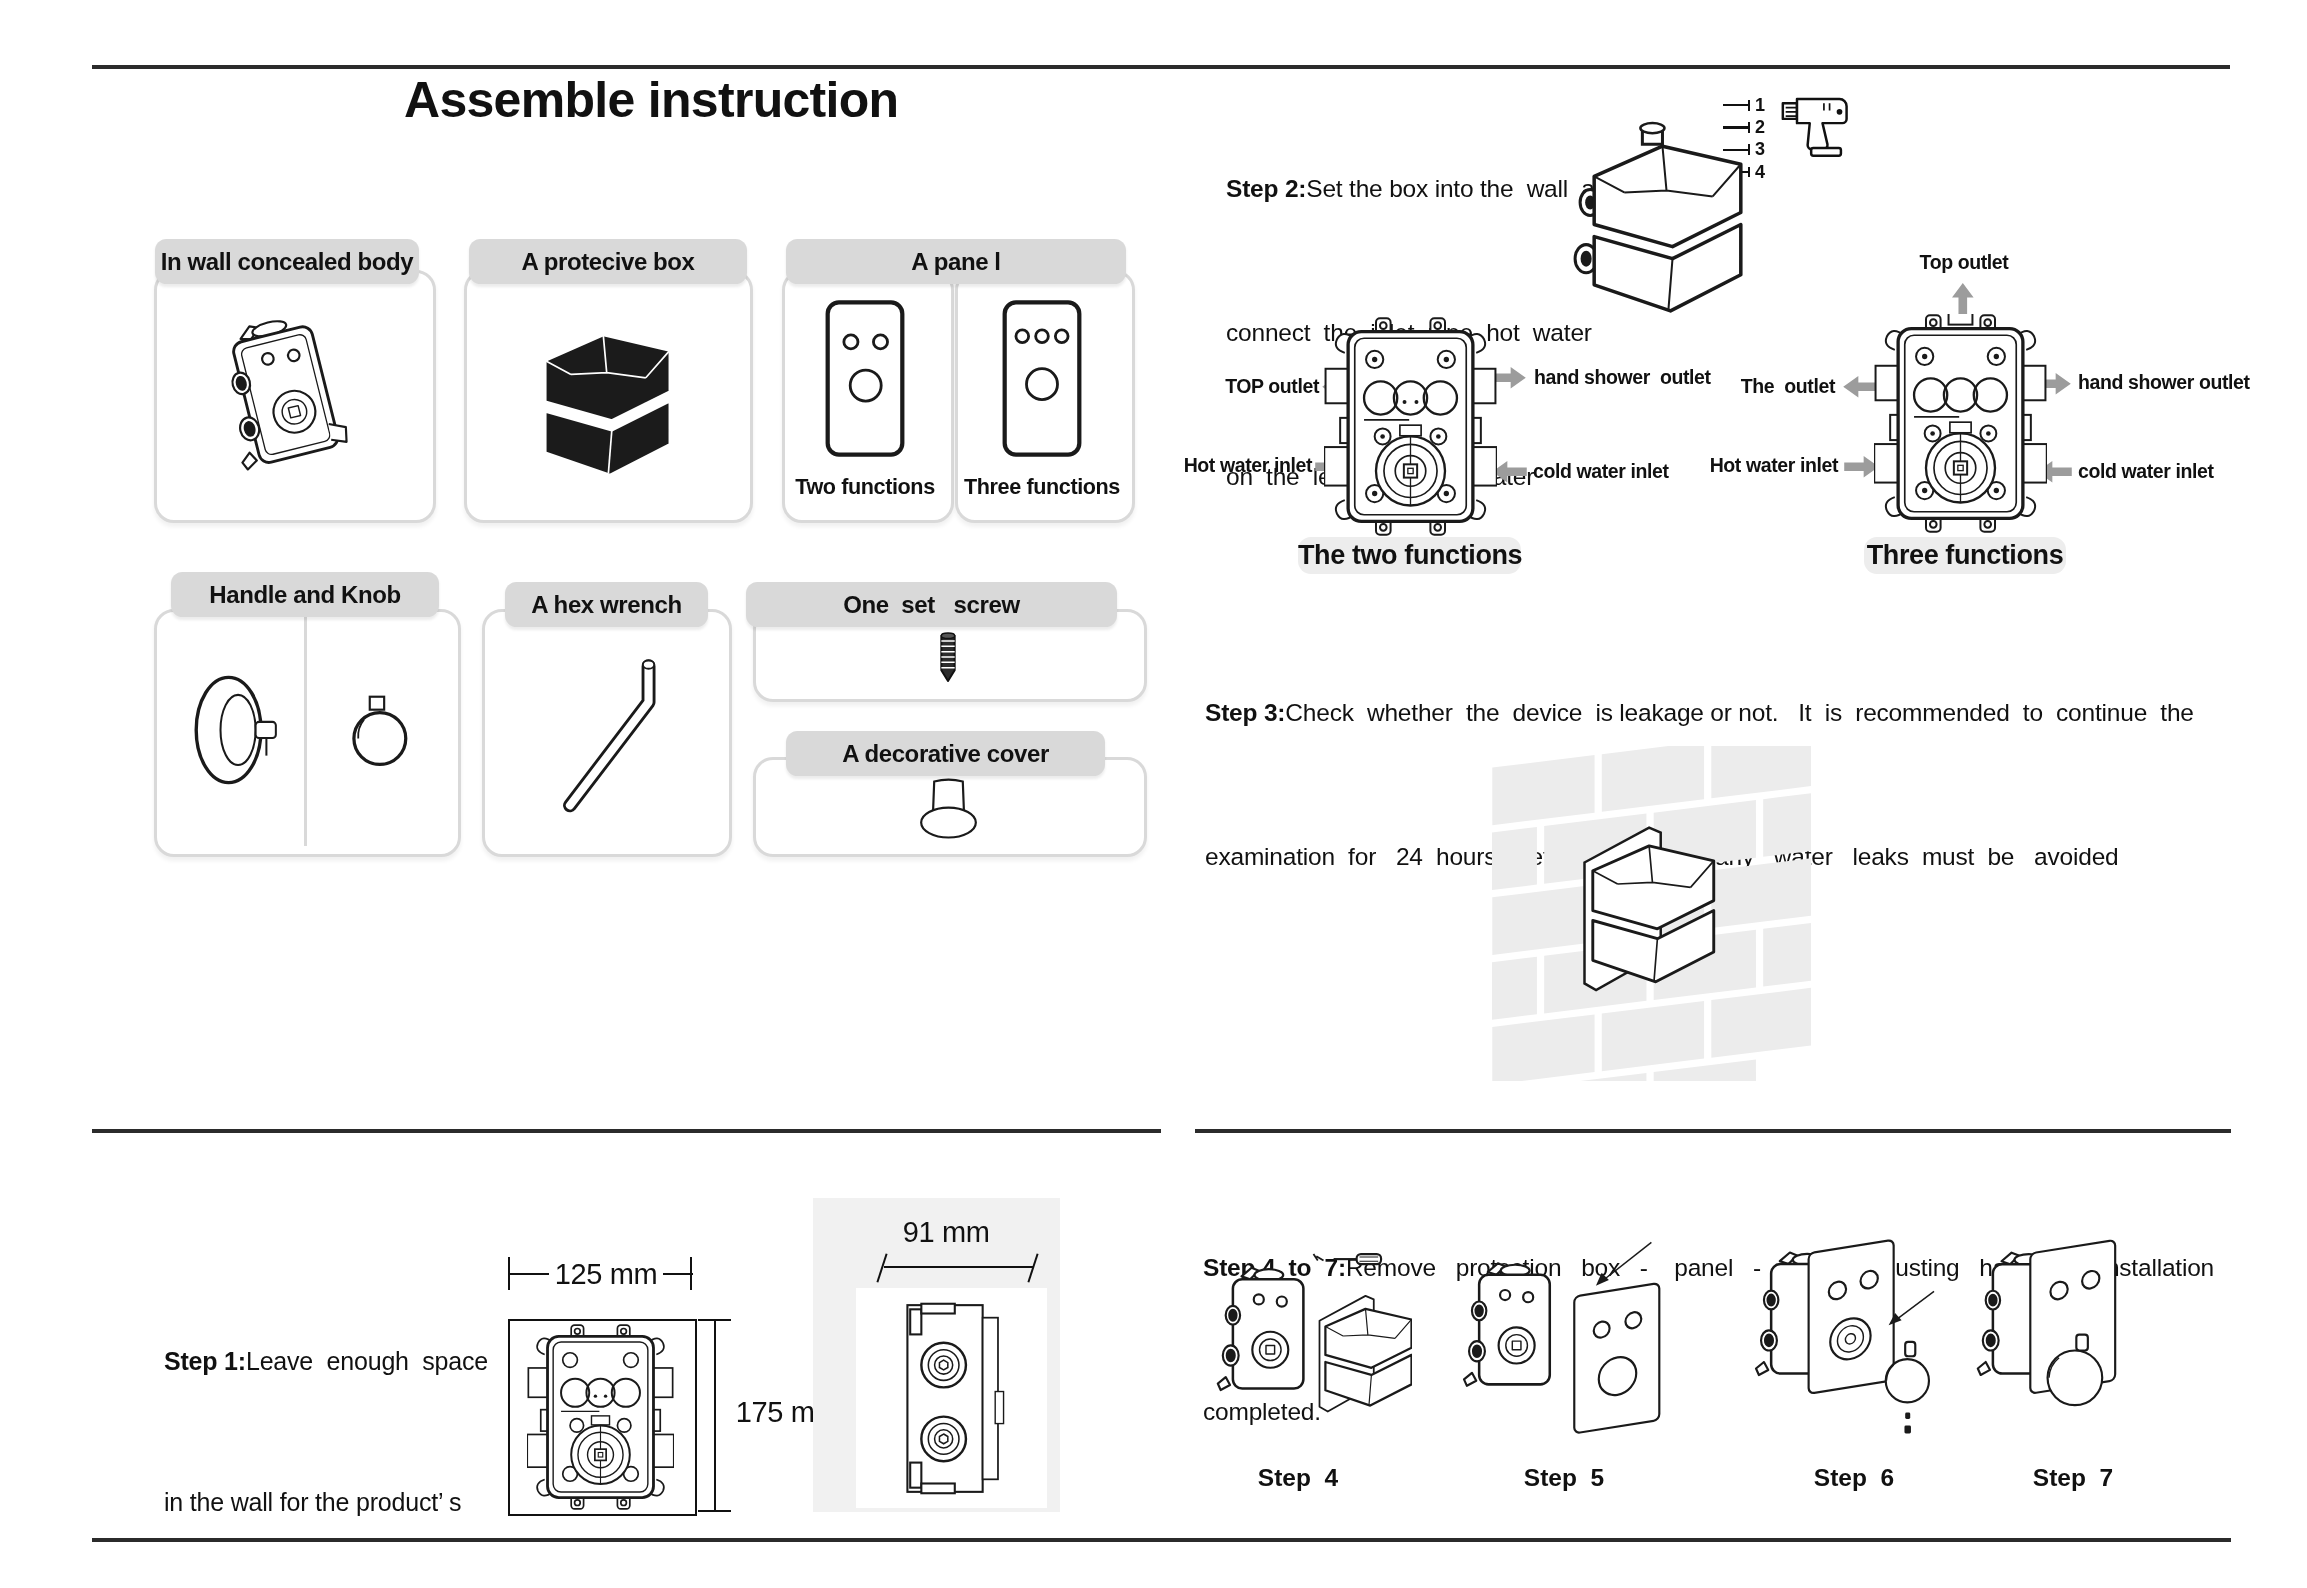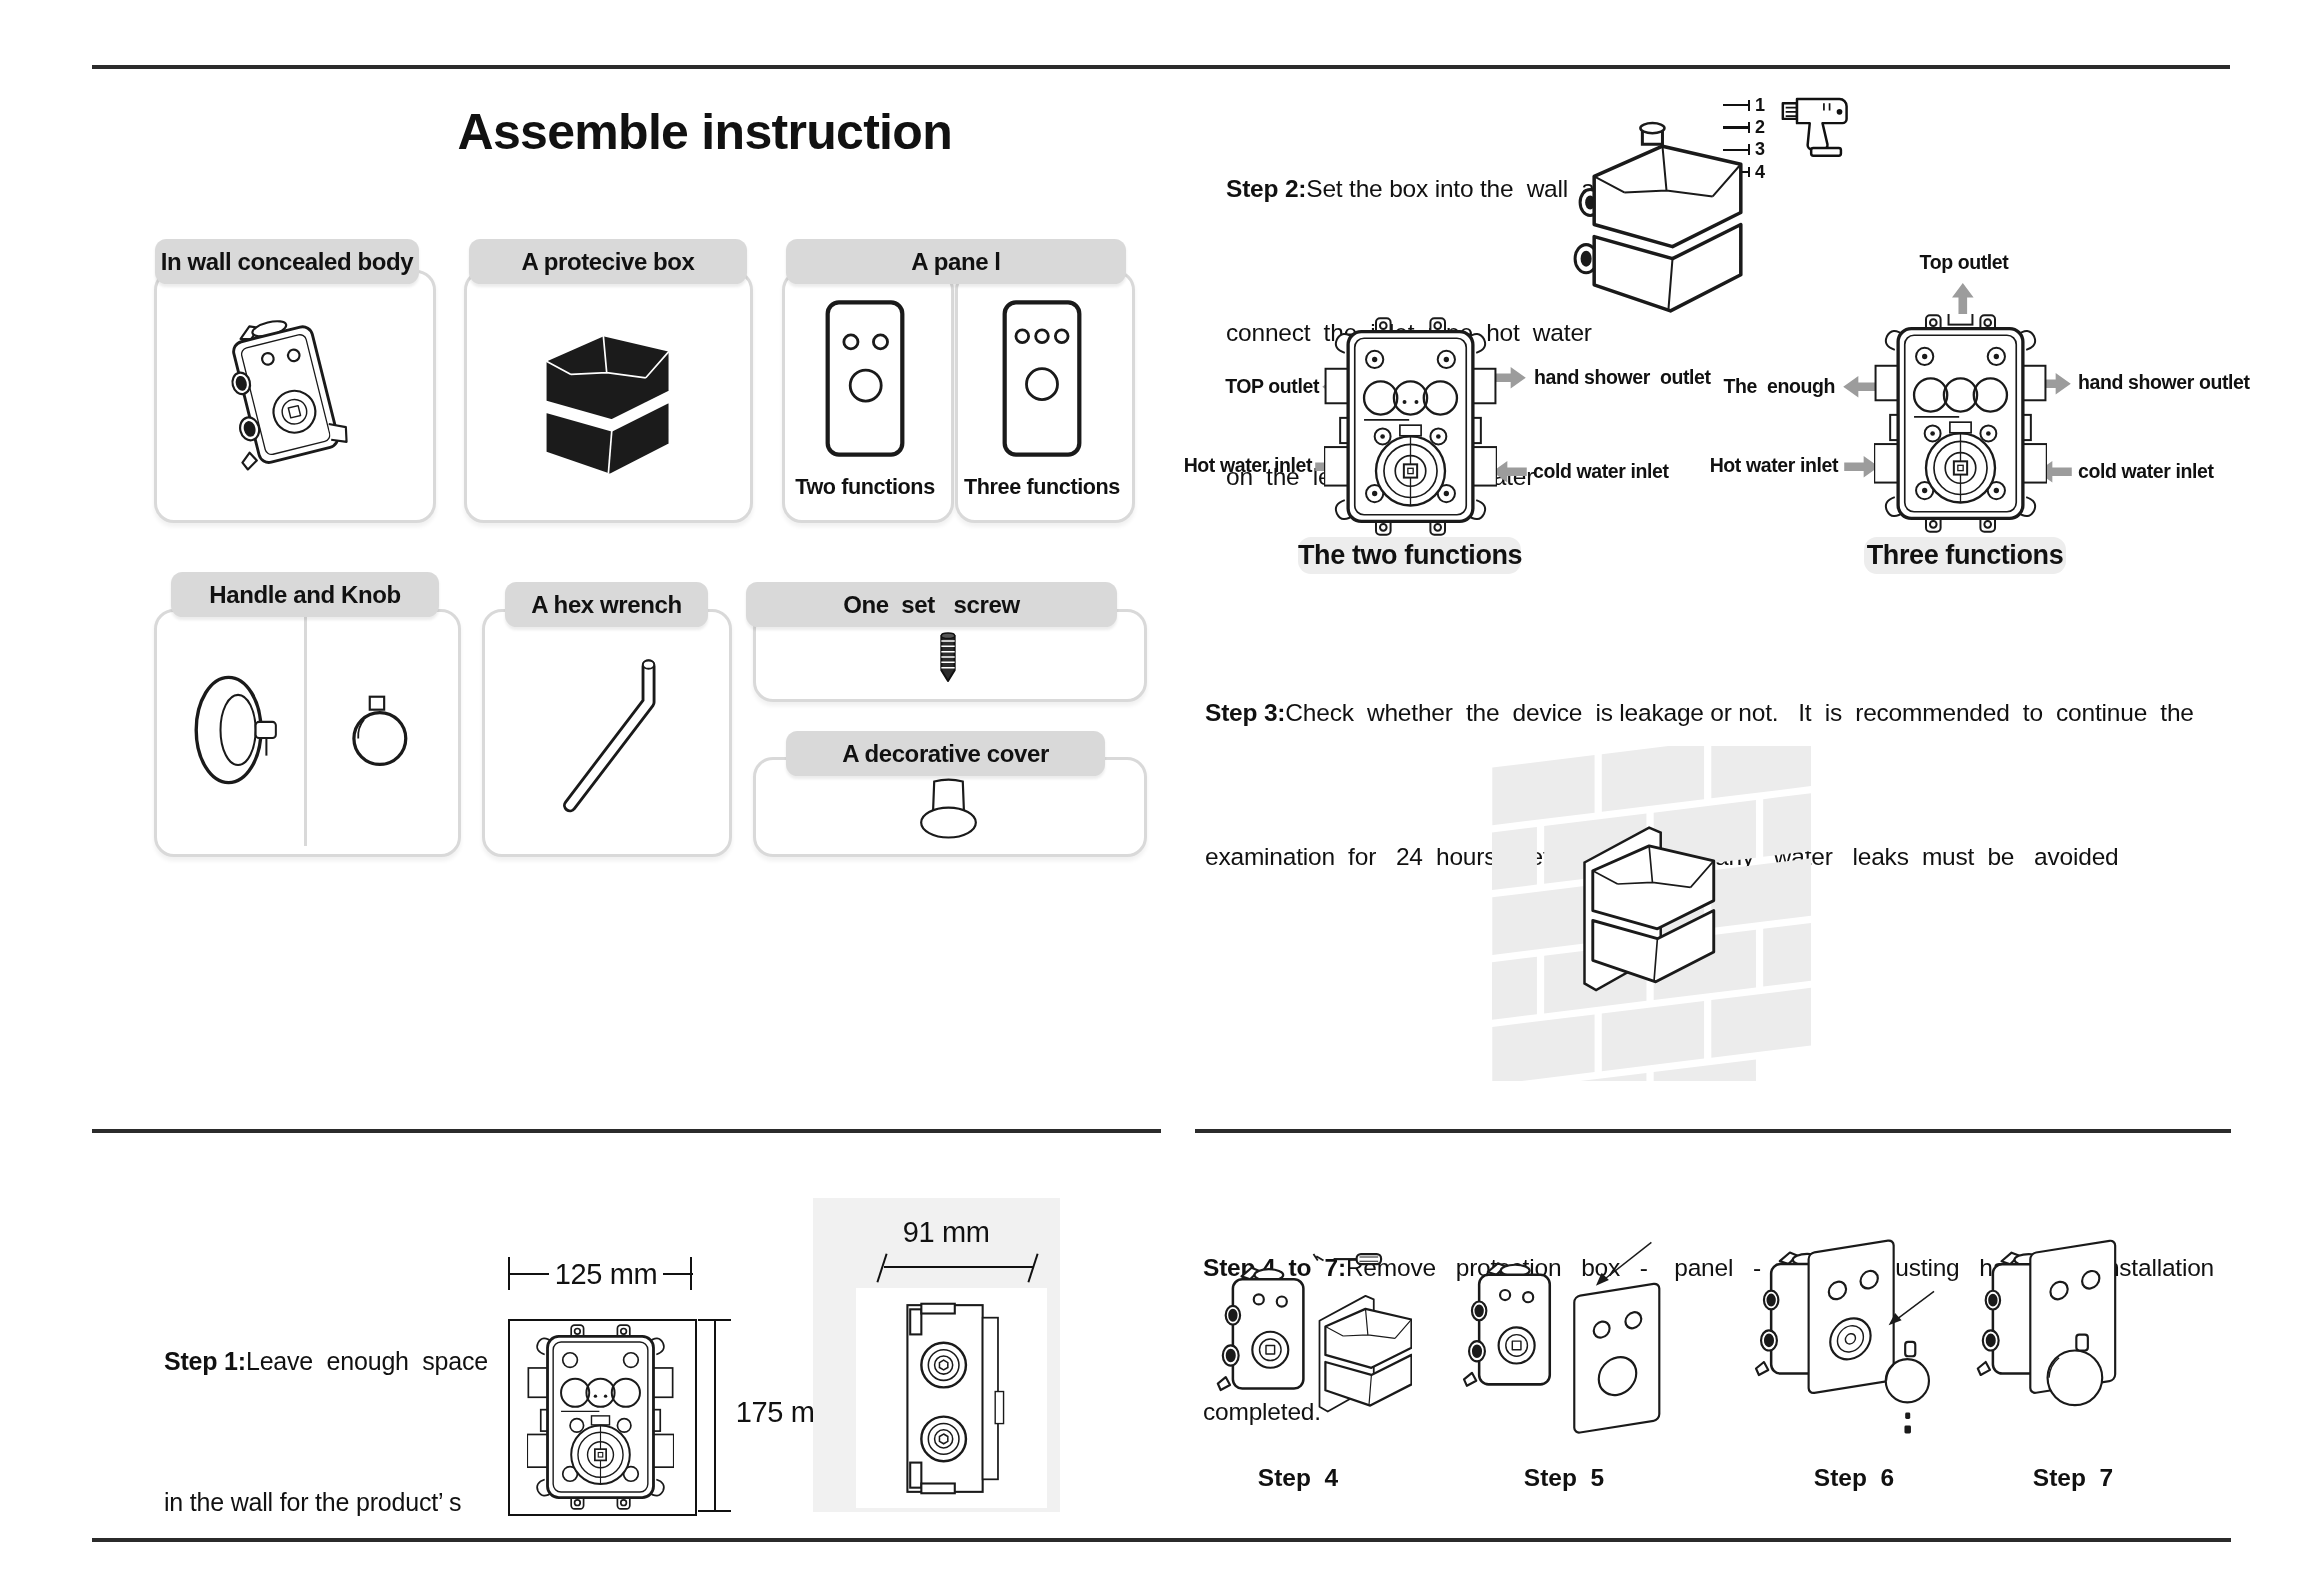--- a/index.html
+++ b/index.html
@@ -1,20 +1,20 @@
 <!DOCTYPE html>
 <html style="font-size:11.5px"><head>
 <meta charset="utf-8">
 <style>
   html,body{margin:0;padding:0;background:#fff;}
   .page{position:relative;width:2307px;height:1588px;background:#ffffff;overflow:hidden;
         font-family:"Liberation Sans",sans-serif;color:#111;}
   .abs{position:absolute;}
   .rule{position:absolute;background:#2b2b2b;height:3.6px;}
-  .title{font-size:50px;font-weight:700;letter-spacing:-0.7px;text-align:right;white-space:pre;margin-top:32px;}
+  .title{font-size:50px;font-weight:700;letter-spacing:-0.7px;text-align:left;white-space:pre;}
   .pill{position:absolute;height:45px;background:#d9d9d9;border-radius:11.5px;z-index:3;
         display:flex;align-items:center;justify-content:center;font-size:24px;font-weight:700;
         letter-spacing:-0.4px;white-space:pre;box-shadow:0 2.2px 2.9px rgba(0,0,0,0.08);}
   .pbox{position:absolute;background:#fff;border:3.6px solid #d9d9d9;border-radius:20px;z-index:1;
         box-shadow:0 3.6px 4.3px rgba(0,0,0,0.06);}
   .figwrap{position:absolute;z-index:2;display:flex;align-items:center;justify-content:center;}
   .subcap{position:absolute;z-index:4;font-size:21.6px;font-weight:700;text-align:center;
           letter-spacing:-0.4px;white-space:pre;}
   .para{font-size:24.5px;line-height:48px;letter-spacing:-0.2px;white-space:pre;}
   .para .b{font-weight:700;}
@@ -361,21 +361,21 @@
       <rect x="120" y="222" width="20" height="20" fill="#fff" stroke="#1a1a1a" stroke-width="3"></rect>
       <rect x="126" y="228" width="8" height="8" fill="none" stroke="#1a1a1a" stroke-width="2"></rect>
     </svg>
   </div>
   <div class="dlabel" style="left:1892px;top:251px;width:144px;text-align:center;">Top outlet</div>
   <div class="abs" style="left:1952px;top:283px;">
     <svg width="21.6" height="36" viewBox="0 0 30 50">
         <polygon points="15,0 30,20 21,20 21,50 9,50 9,20 0,20" fill="#9c9c9c"></polygon>
       </svg>
   </div>
-  <div class="dlabel" style="left:1691px;top:375px;width:144px;text-align:right;">The  enough</div>
+  <div class="dlabel" style="left:1691px;top:375px;width:144px;text-align:right;">The  outlet</div>
   <div class="abs" style="left:1843px;top:376px;">
     <svg width="35" height="21.6" viewBox="0 0 48 30">
         <polygon points="0,15 21,0 21,9 48,9 48,21 21,21 21,30" fill="#9c9c9c"></polygon>
       </svg>
   </div>
   <div class="dlabel" style="left:2078px;top:371px;width:202px;">hand shower outlet</div>
   <div class="abs" style="left:2036px;top:373px;">
     <svg width="35" height="21.6" viewBox="0 0 48 30">
         <polygon points="48,15 27,0 27,9 0,9 0,21 27,21 27,30" fill="#9c9c9c"></polygon>
       </svg>

